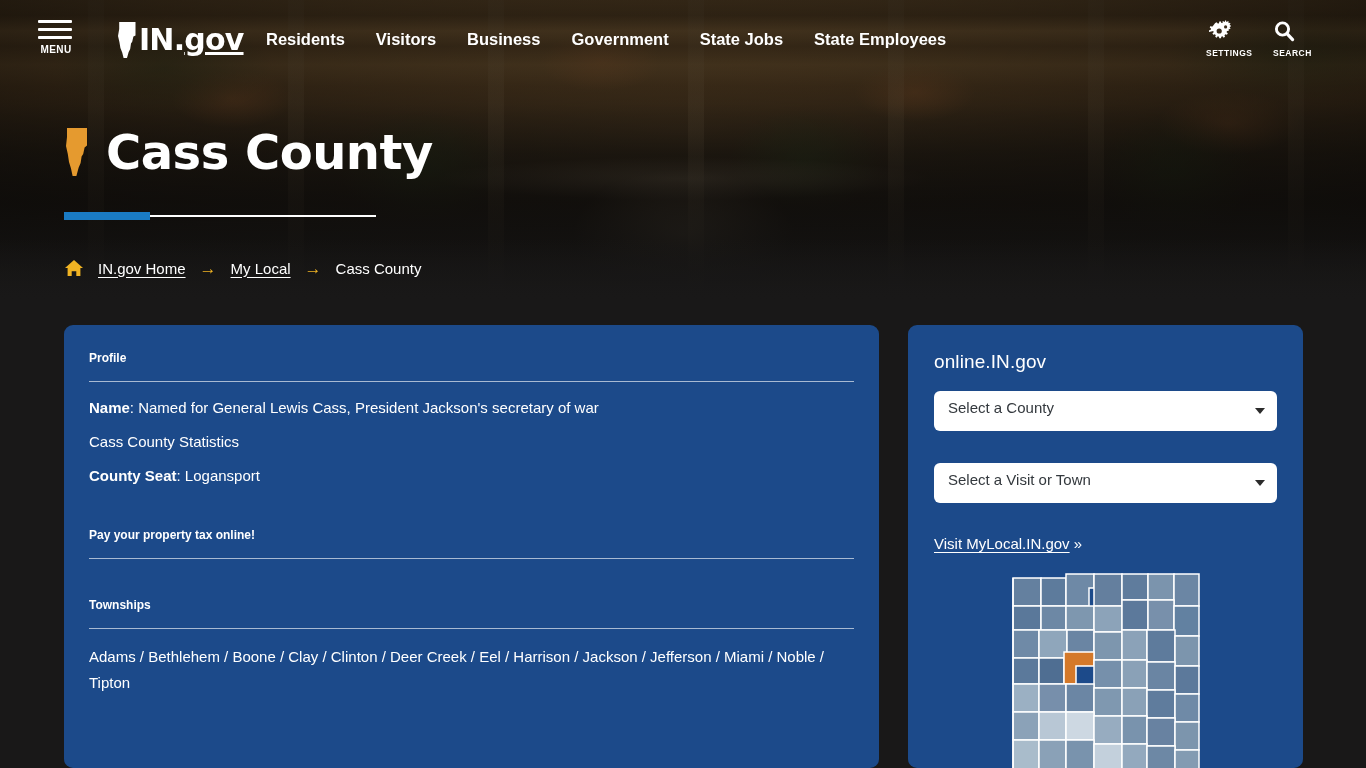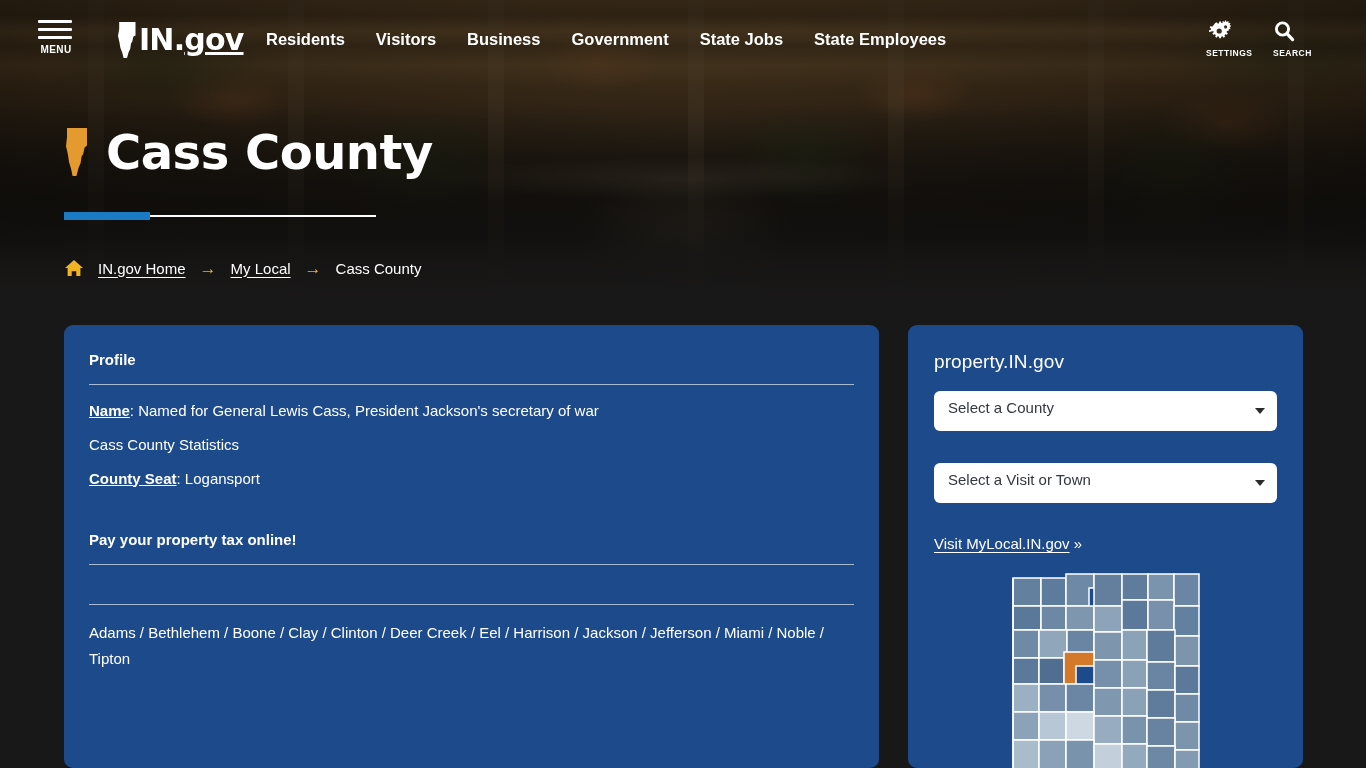--- a/index.html
+++ b/index.html
@@ -150,32 +150,32 @@
     color: #fff;
     overflow: hidden;
   }
   #panel-left  { left: 64px;  top: 325px; width: 815px; height: 443px; }
   #panel-right { left: 908px; top: 325px; width: 395px; height: 443px; }
 
   #panel-left .inner  { padding: 26px 25px 0 25px; }
   #panel-right .inner { padding: 26px 26px 0 26px; }
 
   .sec-head {
-    font-size: 15px; font-weight: bold; color: #fff;
+    font-size: 12px; font-weight: bold; color: #fff;
     padding-bottom: 16px;
   }
   .sec-rule {
     height: 1px; background: rgba(255,255,255,.62);
     margin-bottom: 15px;
   }
   .body-line {
     font-size: 15px; line-height: 1.45; color: #fff;
     margin-bottom: 12px;
   }
-  .body-line b { font-weight: bold; text-decoration: underline; }
+  .body-line b { font-weight: bold; }
   .spacer-lg { height: 30px; }
   .link-plain { color: #fff; text-decoration: none; cursor: pointer; }
 
   .township-text {
     font-size: 15px; line-height: 1.73; color: #fff;
   }
 
   
   #ml-title {
     font-size: 19px; font-weight: normal; color: #fff;
@@ -302,32 +302,33 @@
       <b>County Seat</b><span>: Logansport</span>
     </div>
 
     <div class="spacer-lg"></div>
 
     <div class="sec-head">Pay your property tax online!</div>
     <div class="sec-rule"></div>
 
     <div style="height:24px"></div>
 
+    <div class="sec-head">Townships</div>
     <div class="sec-rule"></div>
 
     <div class="township-text">Adams / Bethlehem / Boone / Clay / Clinton / Deer Creek / Eel / Harrison / Jackson / Jefferson / Miami / Noble / Tipton</div>
 
     <div style="height:27px"></div>
 
   </div>
 </section>
 
 <aside class="panel" id="panel-right">
   <div class="inner">
-    <div id="ml-title">property.IN.gov</div>
+    <div id="ml-title">online.IN.gov</div>
 
     <div class="select-box">
       <span>Select a County</span>
       <span class="caret"></span>
     </div>
 
     <div class="select-box">
       <span>Select a Visit or Town</span>
       <span class="caret"></span>
     </div>

